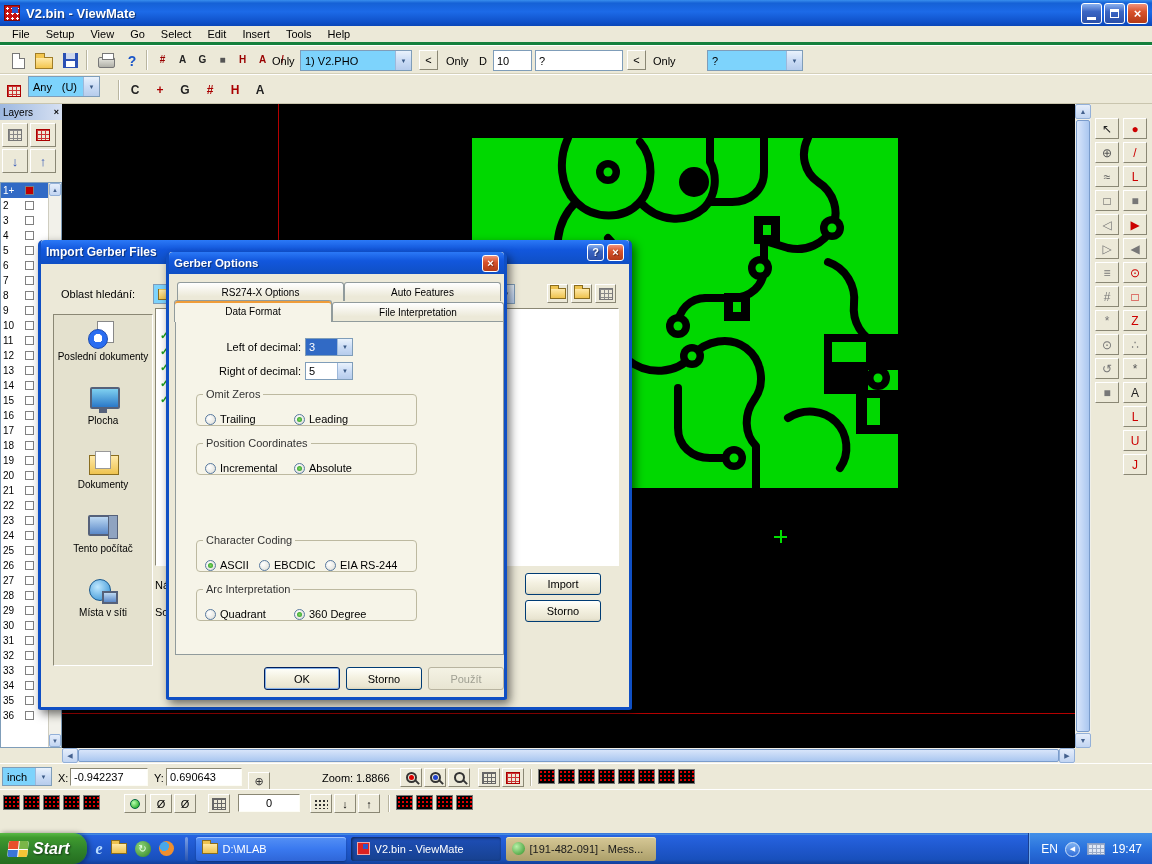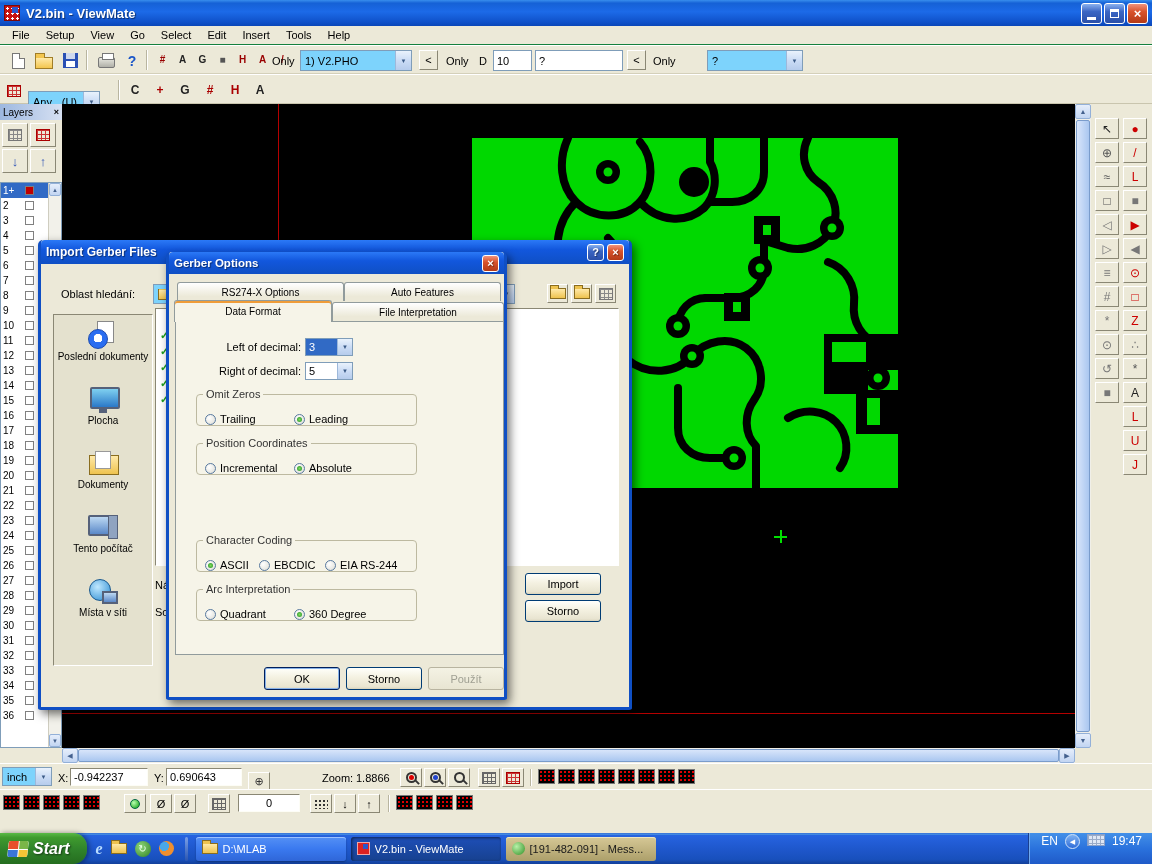--- a/index.html
+++ b/index.html
@@ -14,21 +14,21 @@
 .app-icon { width:16px; height:16px; background:#c81010; position:relative;
   background-image:radial-gradient(#fff 1px, transparent 1.2px); background-size:5px 5px; border:1px solid #7a0a0a; }
 .app-icon::after { content:""; position:absolute; right:1px; top:1px; width:6px; height:6px; background:#2a55cc; }
 .caption-btn { width:21px; height:21px; border-radius:3px; border:1px solid #fff; margin-left:2px; display:flex; align-items:center; justify-content:center;
   color:#fff; font-weight:bold; font-size:13px; background:linear-gradient(180deg,#8ab1ef,#3b66c4 40%,#2a4fa8); }
 .caption-btn.close { background:linear-gradient(180deg,#f0927c,#d9532c 40%,#b33a17); }
 .glyph-min { width:9px; height:3px; background:#fff; margin-top:10px; }
 .glyph-restore { width:9px; height:9px; border:1px solid #fff; border-top:3px solid #fff; }
 
 
-.menubar { position:absolute; top:26px; left:0; width:100%; height:21px; background:#ece9d8; display:flex; align-items:center; padding-left:4px; border-bottom:3px solid #15803d; }
+.menubar { position:absolute; top:26px; left:0; width:100%; height:21px; background:#ece9d8; display:flex; align-items:center; padding-left:4px; border-bottom:5px solid #15803d; }
 .menu-item { padding:2px 8px; }
 .toolbar { position:absolute; left:0; width:100%; background:#ece9d8; }
 #tb-main { top:45px; height:29px; border-top:1px solid #fff; border-bottom:1px solid #d4d0ba; }
 #tb-select { top:74px; height:30px; border-top:1px solid #fff; border-bottom:1px solid #c9c5ae; }
 .tb-btn { position:absolute; top:3px; width:24px; height:23px; display:flex; align-items:center; justify-content:center; border:1px solid transparent; }
 .tb-btn.mini { position:static; width:17px; height:17px; font-size:10px; font-weight:bold; }
 .tb-btn.letter { position:static; width:22px; height:20px; font-size:12px; font-weight:bold; }
 .tb-sep { position:absolute; top:4px; width:2px; height:20px; border-left:1px solid #b9b5a0; border-right:1px solid #fff; }
 .tb-label { position:absolute; top:9px; font-size:11px; }
 .sm-btn { position:absolute; top:4px; width:19px; height:20px; border:1px solid; border-color:#fff #8a8774 #8a8774 #fff; background:#ece9d8; text-align:center; line-height:18px; font-size:11px; }
@@ -182,21 +182,21 @@
 .tb-divider { width:3px; height:24px; background:linear-gradient(180deg,#7aa0e8,#2a55b0); margin:0 3px; border-radius:2px; }
 .task-btn { height:24px; margin-left:5px; width:150px; display:flex; align-items:center; gap:5px; padding:0 6px; border-radius:3px;
   background:linear-gradient(180deg,#5490f5,#3a79ef 50%,#2f66d8); box-shadow:inset 0 1px 0 #9cc0ff, 0 1px 2px rgba(0,0,0,.3);
   color:#fff; font-size:11px; white-space:nowrap; overflow:hidden; }
 .task-btn.active { background:linear-gradient(180deg,#1e4fb8,#17418f); box-shadow:inset 1px 1px 3px rgba(0,0,0,.55); }
 .task-btn.attention { background:linear-gradient(180deg,#d6c896,#ac9f6a); color:#1a1a1a; box-shadow:inset 0 1px 0 #efe6c0; }
 .ti-vm { width:13px; height:13px; background:#d22; border:1px solid rgba(255,255,255,.6); position:relative; flex:none; }
 .ti-vm::after { content:""; position:absolute; right:1px; top:1px; width:5px; height:5px; background:#2a55cc; }
 .ti-msg { width:13px; height:13px; border-radius:50%; background:radial-gradient(circle at 35% 35%,#b8f0a8,#2f8f24); flex:none; }
 .task-label { overflow:hidden; text-overflow:ellipsis;text-align:center; }
-.tray { margin-left:auto; height:31px; display:flex; align-items:flex-start; gap:7px; padding:1px 10px 0 12px;
+.tray { margin-left:auto; height:31px; display:flex; align-items:center; gap:7px; padding:1px 10px 0 12px;
   background:linear-gradient(180deg,#4390e8 0%,#2a72dd 50%,#1f5ac8 100%); border-left:1px solid #1a3f8f; box-shadow:inset 1px 0 0 #6fa8f0; }
 .lang, .clock { color:#fff; font-size:12px; }
 .tray-chevron { width:15px; height:15px; border-radius:50%; background:linear-gradient(#7fb3f2,#2f6cd8); color:#fff; font-size:7px; display:flex; align-items:center; justify-content:center; border:1px solid #cfe2fa; }
 .tray-kbd { width:18px; height:12px; background:#dfe7f5; border:1px solid #8aa0c8;
   background-image:linear-gradient(90deg,#9aabc8 1px,transparent 1px),linear-gradient(#9aabc8 1px,transparent 1px); background-size:4px 4px; }
 </style>
 </head>
 <body>
 
 <div class="screen">
@@ -268,21 +268,21 @@
     <div class="combo" style="left:707px;width:96px;top:4px">
       <span class="val">?</span>
       <span class="btn">▼</span>
     </div>
   </div>
 
   <div class="toolbar" id="tb-select">
     <div class="tb-btn" style="left:2px;top:4px">
         <span class="mini-grid red"></span>
       </div>
-    <div class="combo" style="left:28px;width:72px;top:16px">
+    <div class="combo" style="left:28px;width:72px;top:1px">
       <span class="val">
         <span>Any</span>
         <span class="qual">(U)</span>
       </span>
       <span class="btn">▼</span>
     </div>
     <div class="tb-sep" style="left:118px;top:5px"></div>
     <div class="iconstrip" style="left:124px;top:5px">
         <div class="tb-btn letter" style="color: rgb(34, 34, 34);">C</div>
         <div class="tb-btn letter" style="color: rgb(170, 0, 0);">+</div>

